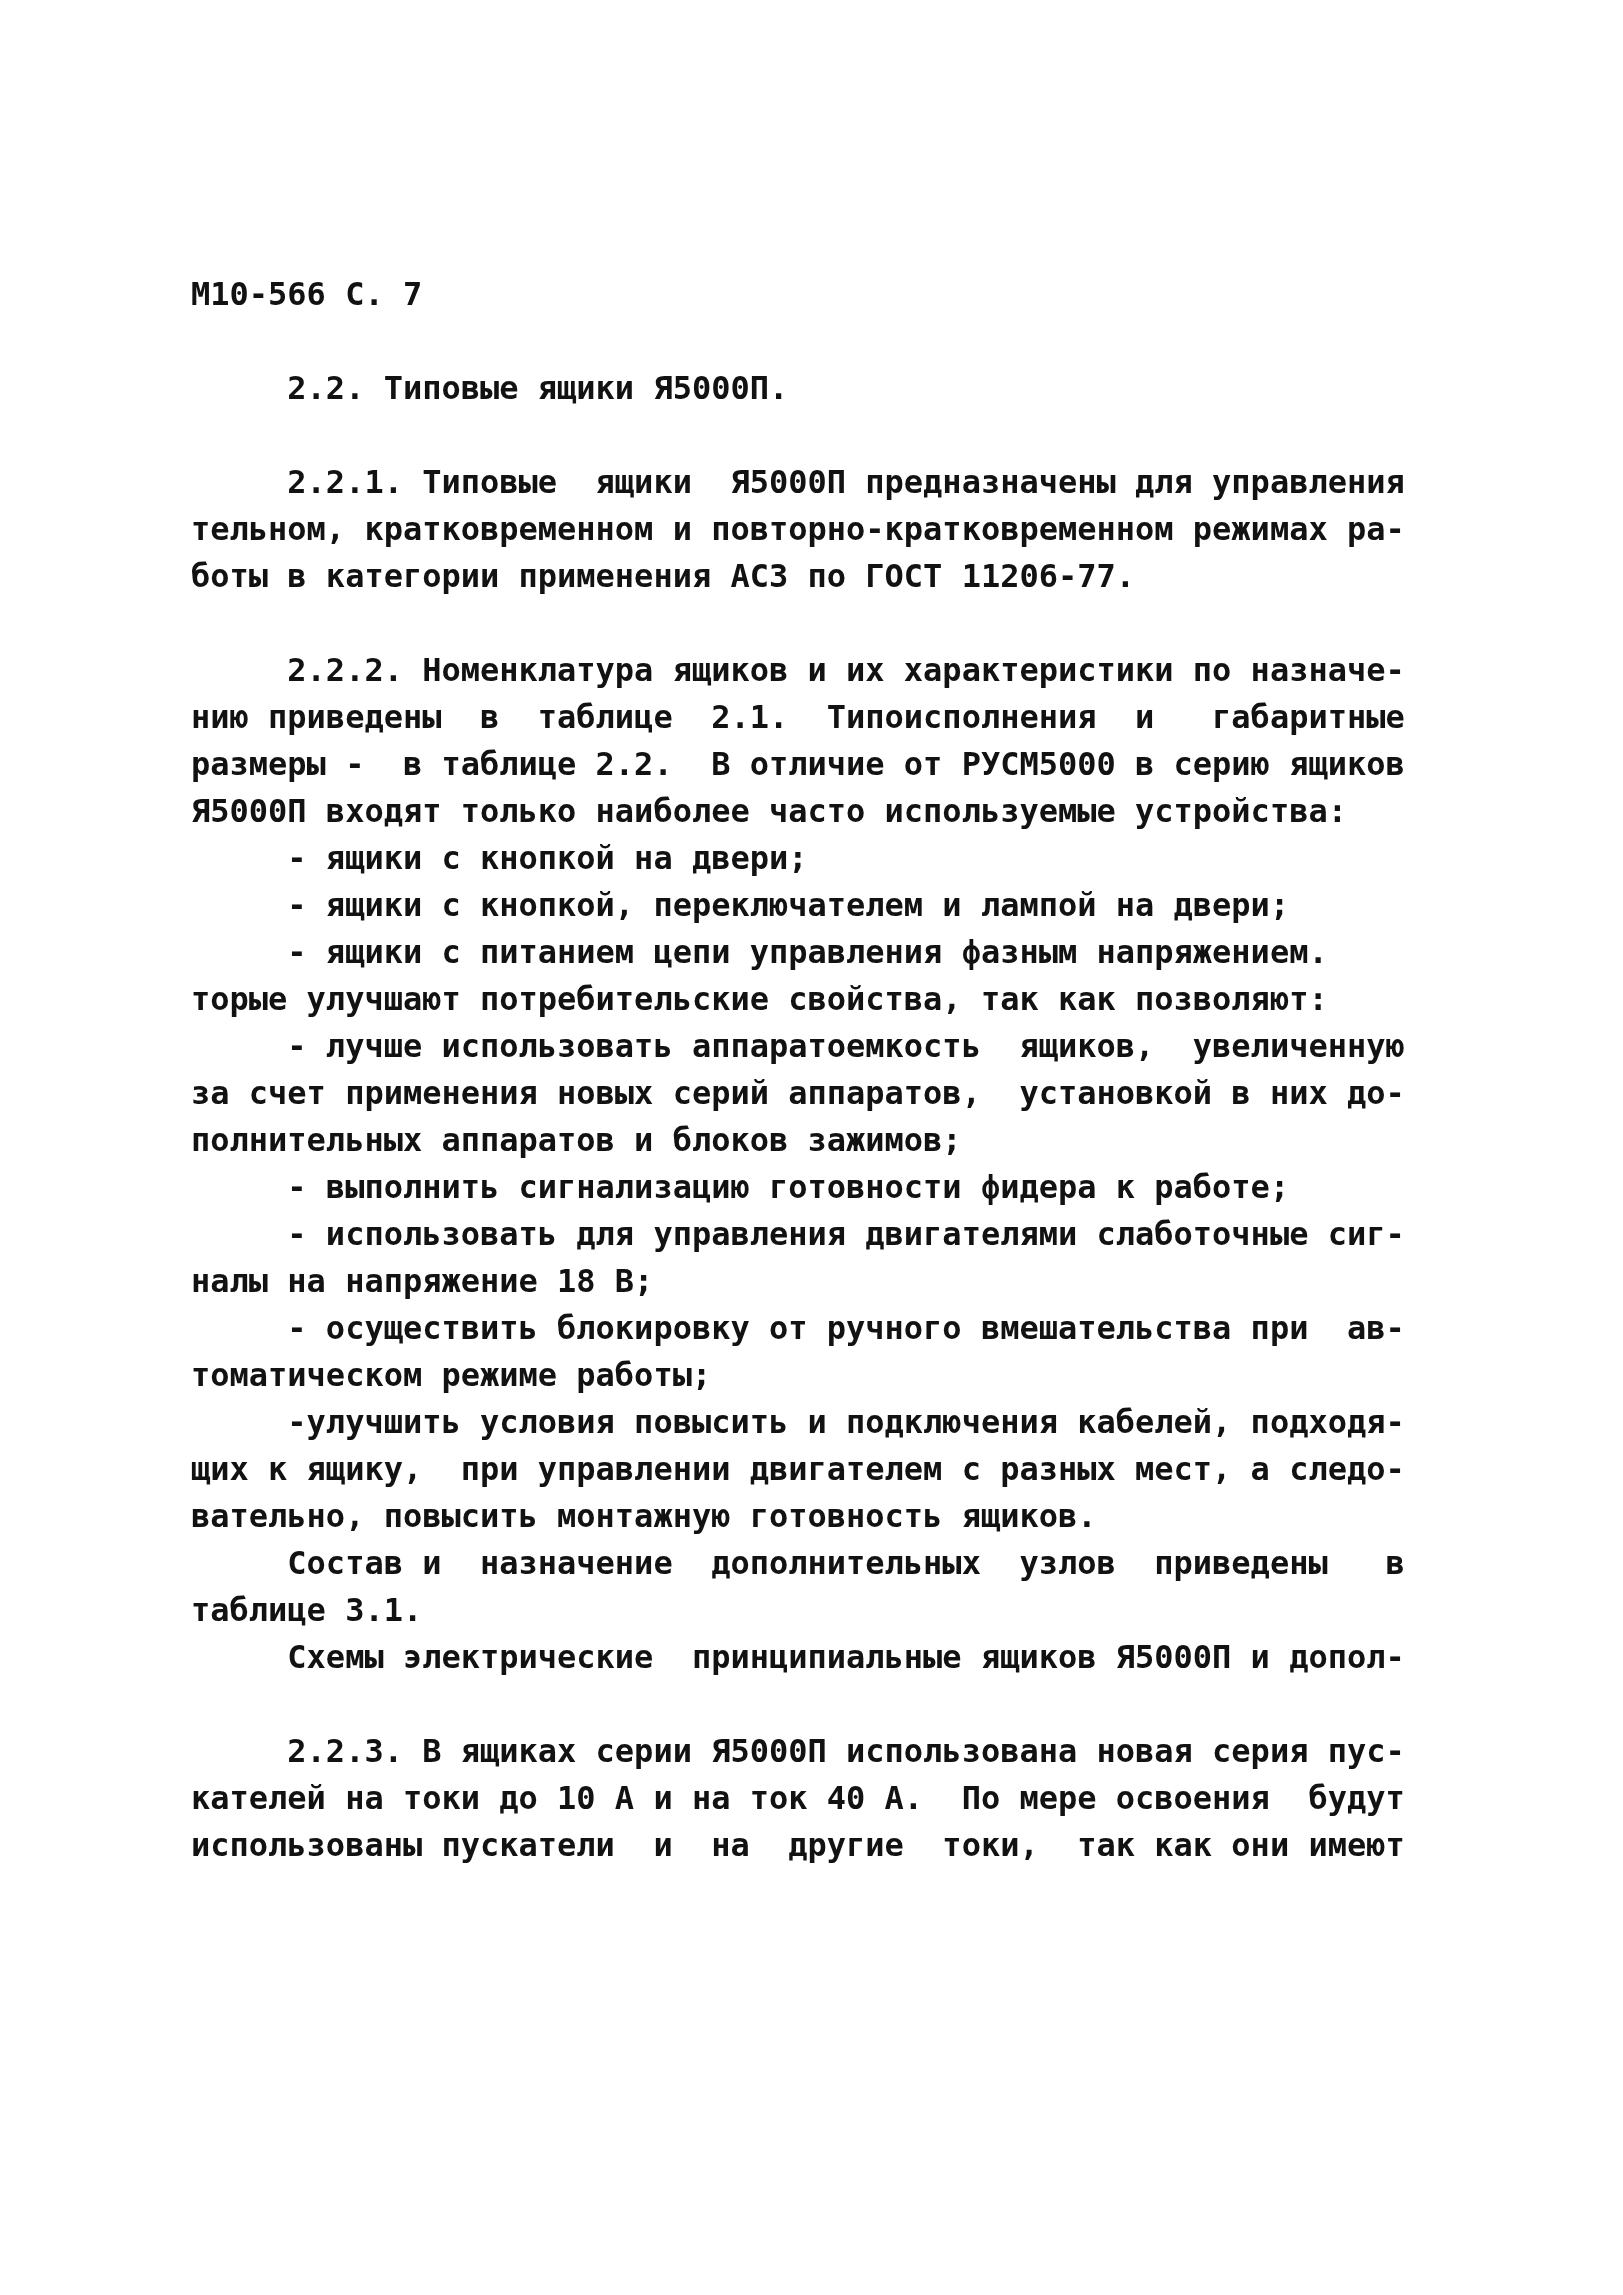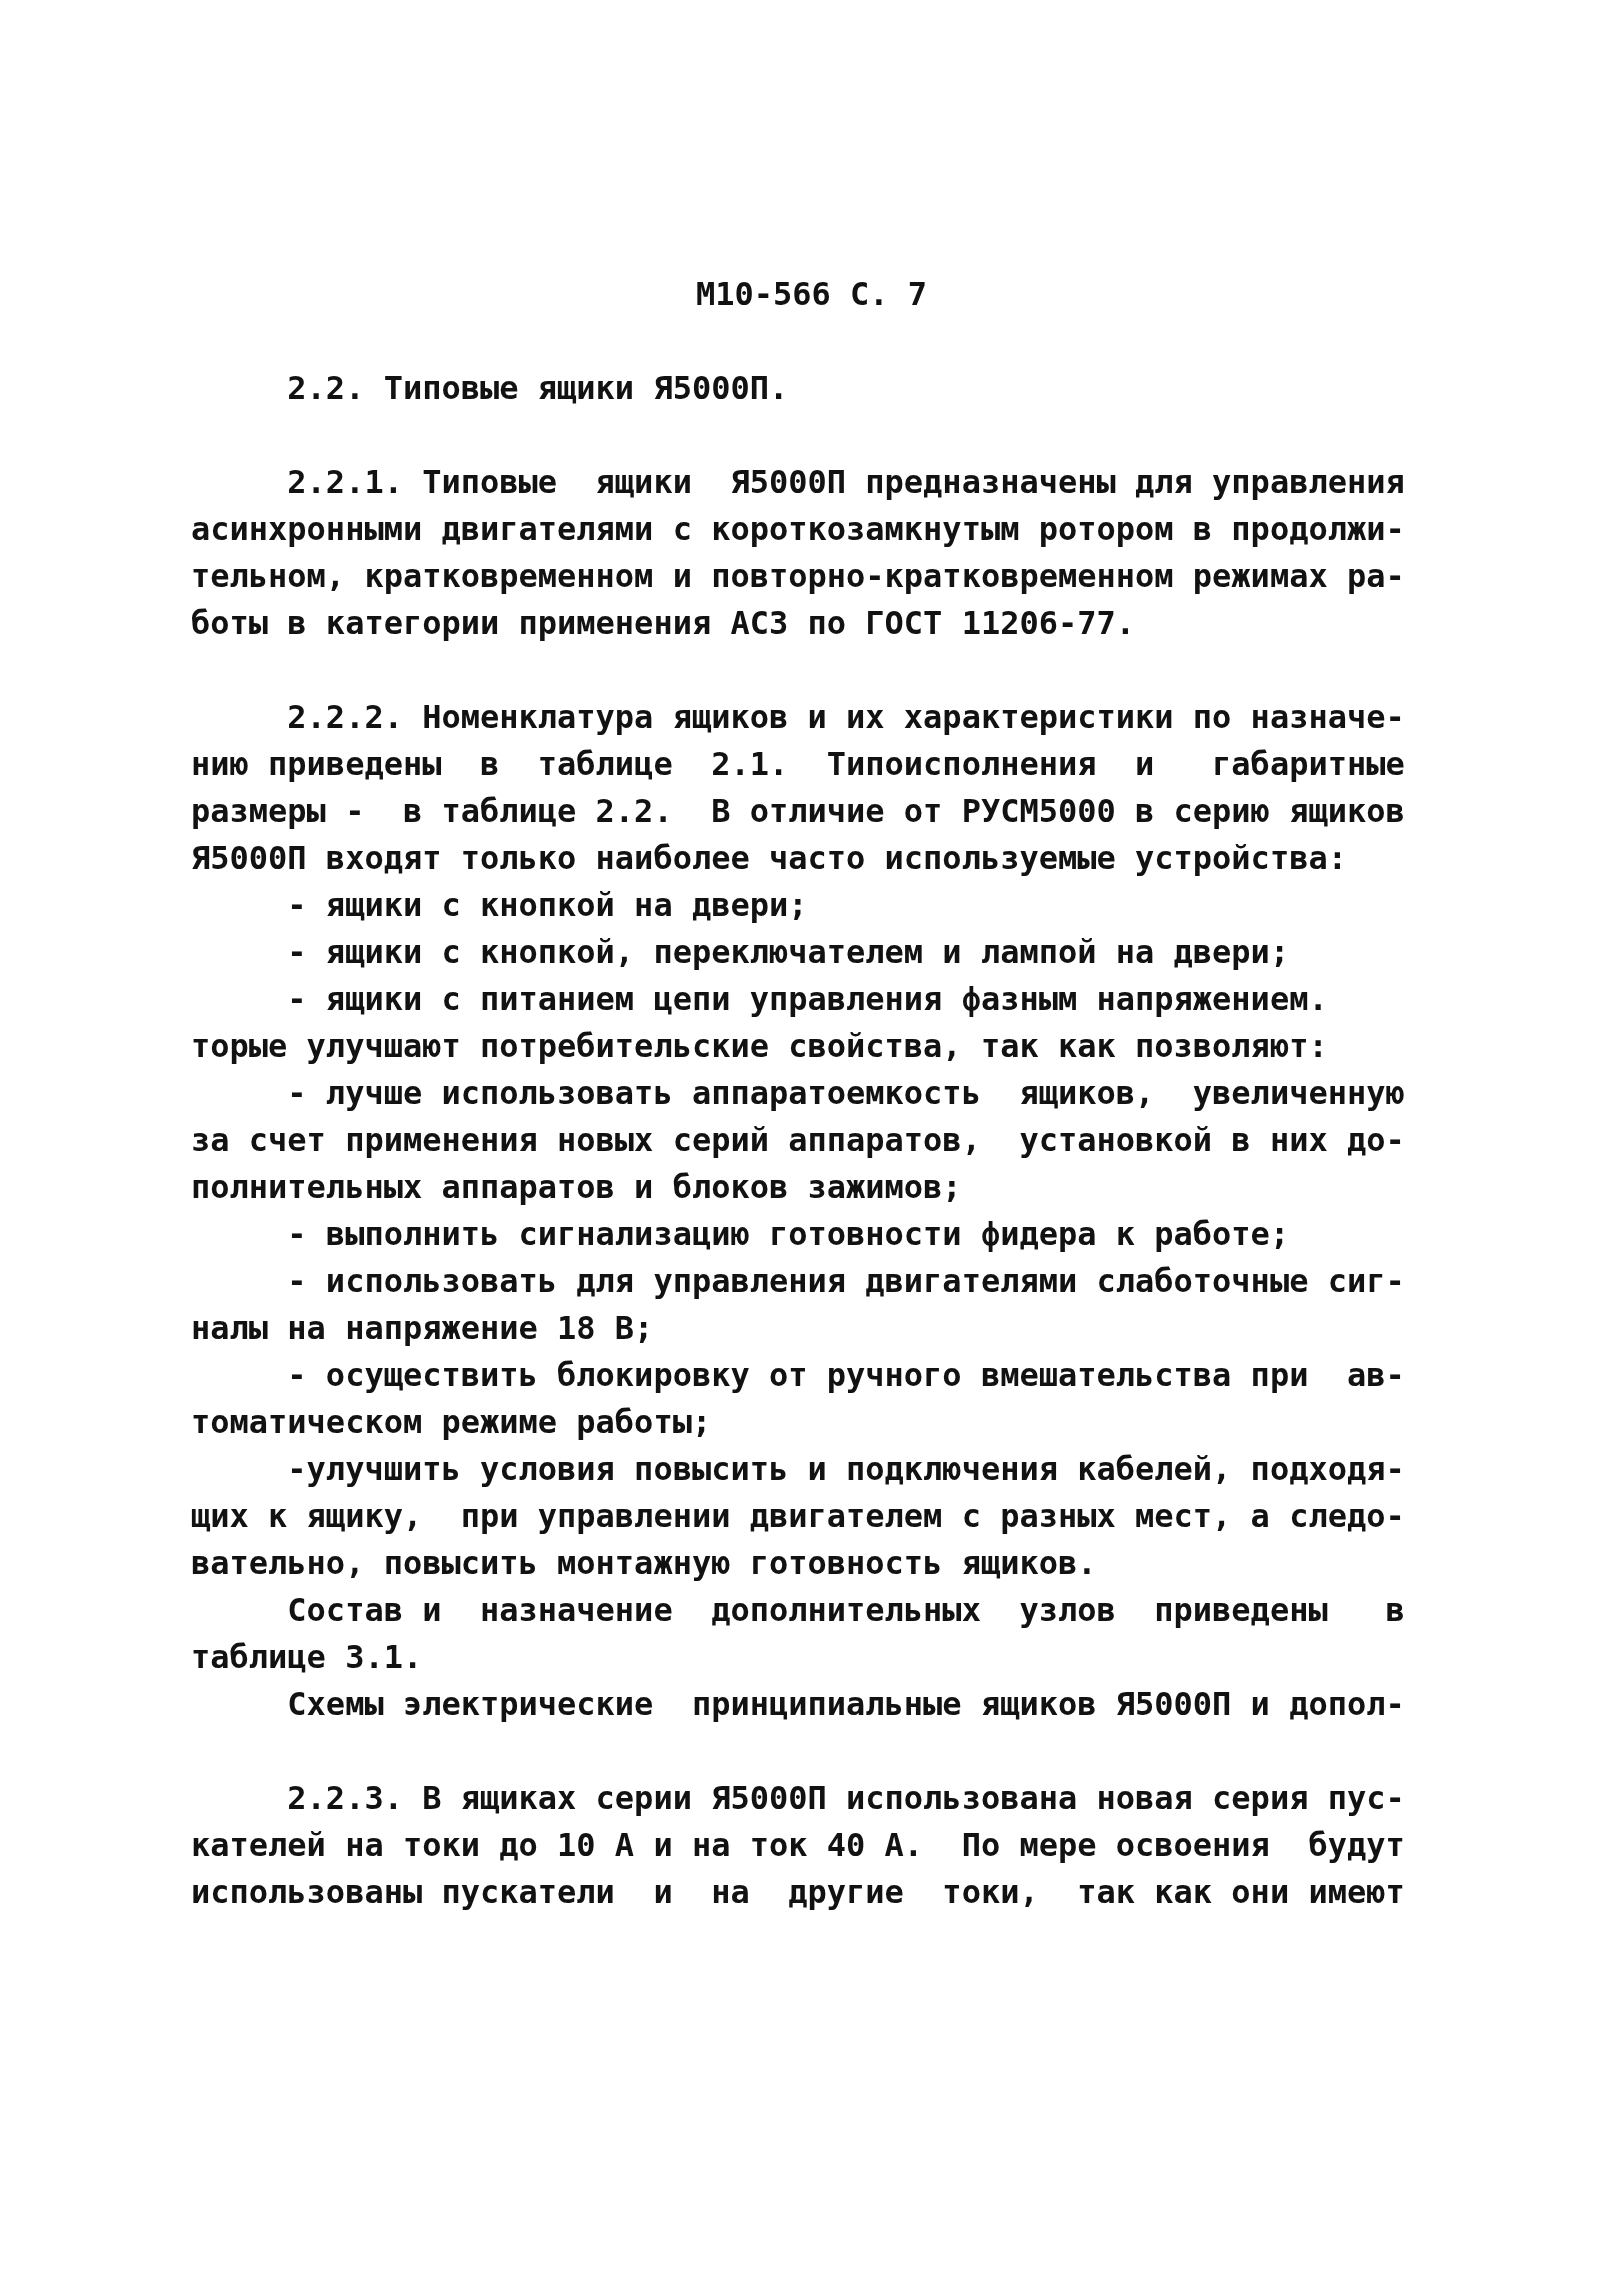--- a/index.html
+++ b/index.html
@@ -27,37 +27,36 @@
     margin: 0 0 47px 0;
   }
   .line {
     white-space: pre;
     font-size: 32px;
     line-height: 47px;
     height: 47px;
     letter-spacing: 0;
   }
   .block.header .line {
-    text-align: center;
+    text-align: left;
   }
 </style>
 </head>
 <body>
 
 <div class="page">
   <div class="content" id="doc-content">
       <div class="block header">
         <div class="line">М10-566 С. 7</div>
       </div>
       <div class="block heading">
         <div class="line">     2.2. Типовые ящики Я5000П.</div>
       </div>
       <div class="block paragraph">
         <div class="line">     2.2.1. Типовые  ящики  Я5000П предназначены для управления</div>
-        <div class="line">асинхронными двигателями с короткозамкнутым ротором в продолжи-</div>
         <div class="line">тельном, кратковременном и повторно-кратковременном режимах ра-</div>
         <div class="line">боты в категории применения АС3 по ГОСТ 11206-77.</div>
       </div>
       <div class="block paragraph">
         <div class="line">     2.2.2. Номенклатура ящиков и их характеристики по назначе-</div>
         <div class="line">нию приведены  в  таблице  2.1.  Типоисполнения  и   габаритные</div>
         <div class="line">размеры -  в таблице 2.2.  В отличие от РУСМ5000 в серию ящиков</div>
         <div class="line">Я5000П входят только наиболее часто используемые устройства:</div>
         <div class="line">     - ящики с кнопкой на двери;</div>
         <div class="line">     - ящики с кнопкой, переключателем и лампой на двери;</div>

